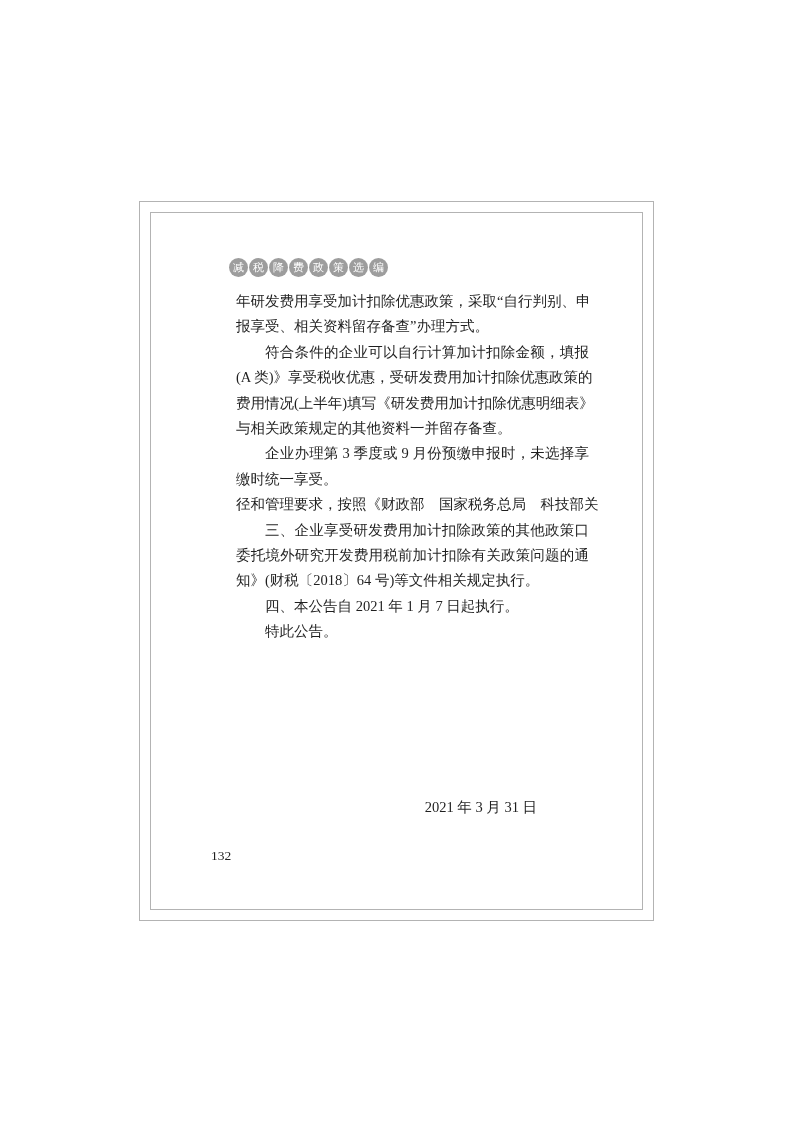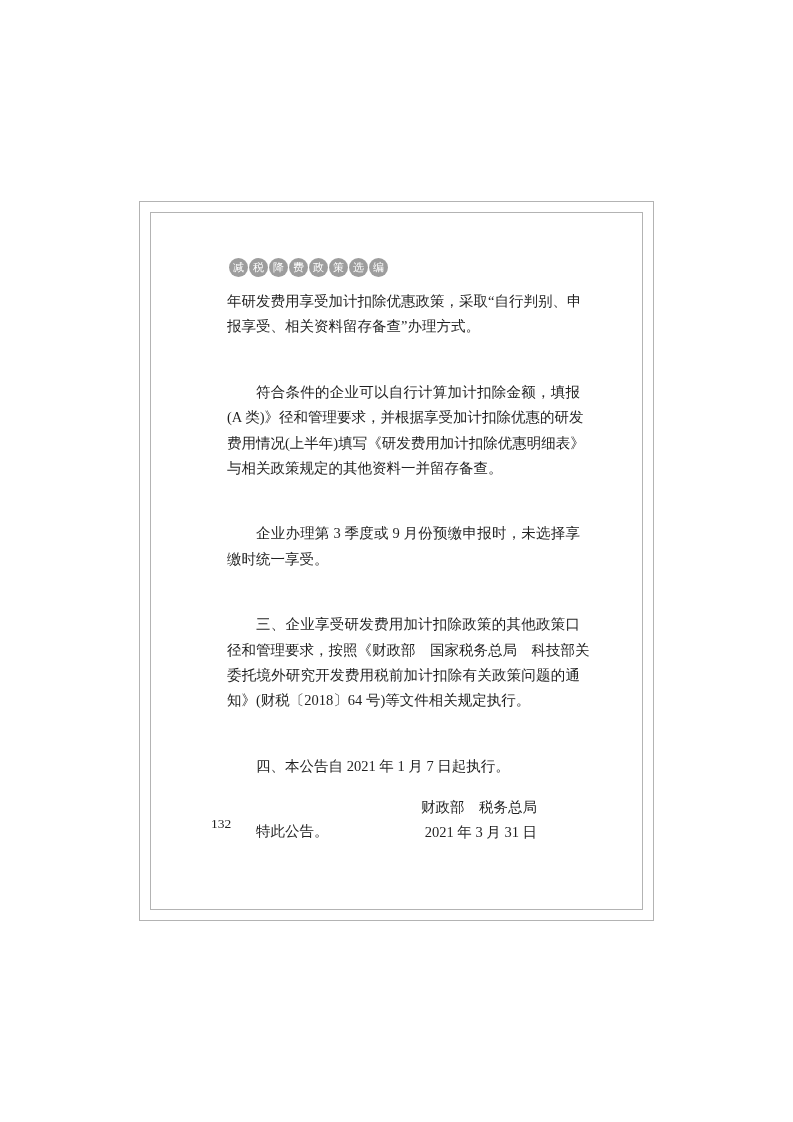--- a/index.html
+++ b/index.html
@@ -31,37 +31,37 @@
     display:flex;gap:1px;
   }
   .badge-circle{
     width:19px;height:19px;border-radius:50%;
     background:var(--badge-circle);
     color:var(--badge-text);
     font-size:11px;line-height:19px;text-align:center;
     font-family:"Liberation Serif","DejaVu Serif",serif;
   }
   .text-block{
-    position:absolute;left:227px;top:289px;width:353px;
+    position:absolute;left:236px;top:289px;width:353px;
     font-size:14.5px;letter-spacing:0;
   }
   .body-line{
     height:25.4px;line-height:25.4px;
     text-align:justify;text-align-last:justify;
     white-space:nowrap;
   }
   .body-line.no-justify{text-align:center;text-align-last:left;white-space:normal;}
-  .body-line.indent{padding-left:29px;margin-top:40px;}
+  .body-line.indent{padding-left:29px;}
   .signoff-block{
     position:absolute;left:225px;top:795px;width:312px;
     font-size:14.5px;text-align:right;
   }
   .signoff-line{height:25.4px;line-height:25.4px;}
   .page-number{
-    position:absolute;left:211px;top:816px;
+    position:absolute;left:211px;top:848px;
     font-size:13.5px;line-height:15px;
   }
 </style>
 </head>
 <body>
 
 <div class="page">
 
   <div class="outer-frame"></div>
   <div class="inner-frame"></div>
@@ -74,33 +74,32 @@
       <span class="badge-circle">政</span>
       <span class="badge-circle">策</span>
       <span class="badge-circle">选</span>
       <span class="badge-circle">编</span>
     </div>
 
   <div class="text-block" id="text-block">
       <div class="body-line">年研发费用享受加计扣除优惠政策，采取“自行判别、申</div>
       <div class="body-line no-justify">报享受、相关资料留存备查”办理方式。</div>
       <div class="body-line indent">符合条件的企业可以自行计算加计扣除金额，填报</div>
-      <div class="body-line">(A 类)》径和管理要求，并根据享受加计扣除优惠的研发</div>
+      <div class="body-line">(A 类)》享受税收优惠，受研发费用加计扣除优惠政策的</div>
       <div class="body-line">费用情况(上半年)填写《研发费用加计扣除优惠明细表》</div>
       <div class="body-line no-justify">与相关政策规定的其他资料一并留存备查。</div>
       <div class="body-line indent">企业办理第 3 季度或 9 月份预缴申报时，未选择享</div>
       <div class="body-line no-justify">缴时统一享受。</div>
+      <div class="body-line">径和管理要求，按照《财政部　国家税务总局　科技部关</div>
       <div class="body-line indent">三、企业享受研发费用加计扣除政策的其他政策口</div>
-      <div class="body-line">径和管理要求，按照《财政部　国家税务总局　科技部关</div>
       <div class="body-line">委托境外研究开发费用税前加计扣除有关政策问题的通</div>
       <div class="body-line no-justify">知》(财税〔2018〕64 号)等文件相关规定执行。</div>
       <div class="body-line indent no-justify">四、本公告自 2021 年 1 月 7 日起执行。</div>
       <div class="body-line indent no-justify">特此公告。</div>
     </div>
 
   <div class="signoff-block">
-    <div class="signoff-line">财政部　税务总局</div>
     <div class="signoff-line">2021 年 3 月 31 日</div>
   </div>
 
   <div class="page-number">132</div>
 
 </div>
 
 </body></html>

